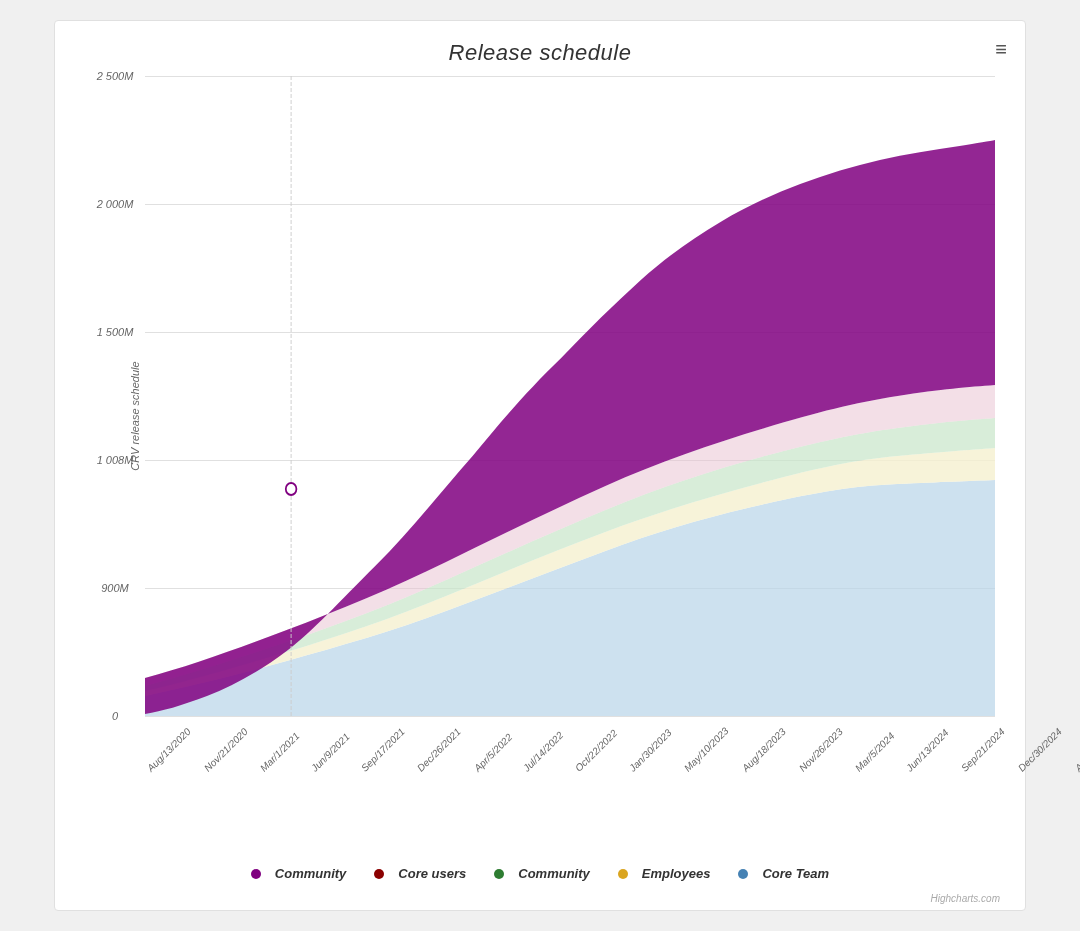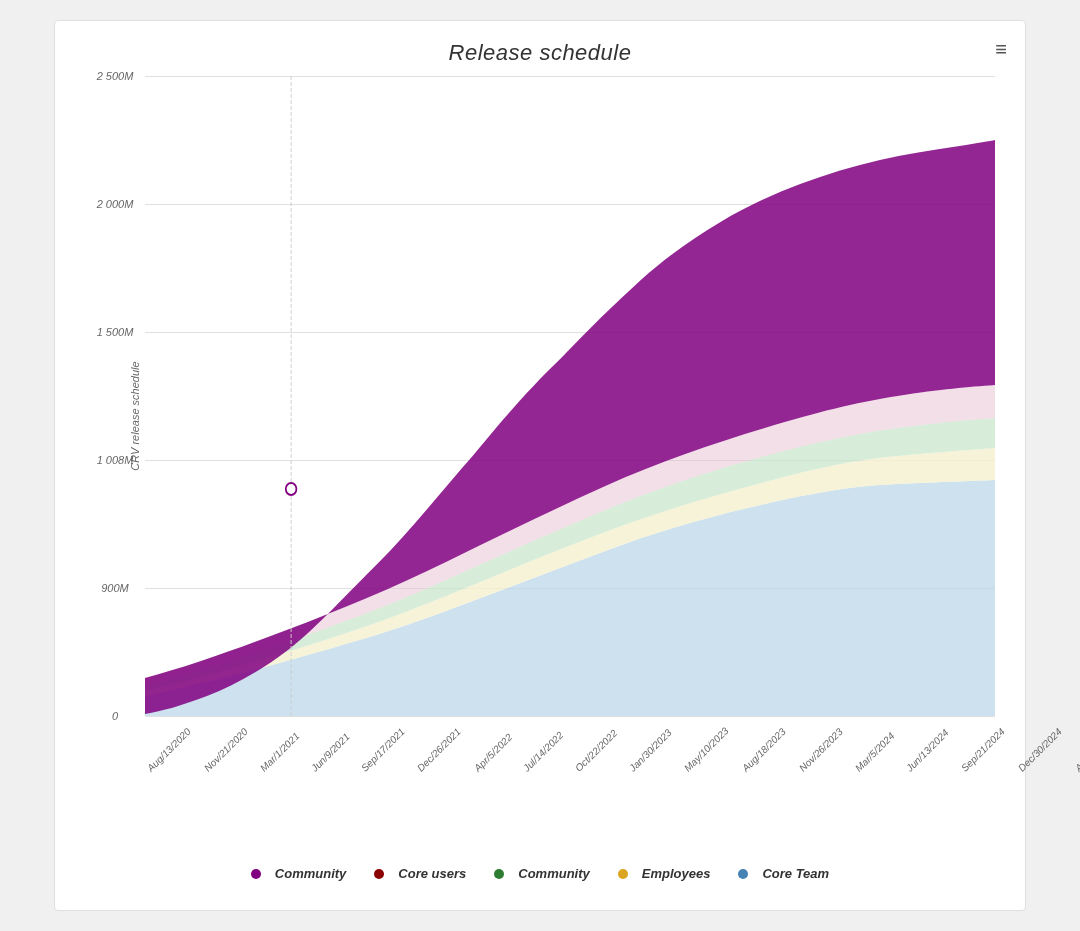--- a/index.html
+++ b/index.html
@@ -274,13 +274,14 @@
     <div class="legend-item">
       <span class="legend-dot" style="background:#DAA520;"></span>
       <span class="legend-label">Employees</span>
     </div>
     <div class="legend-item">
       <span class="legend-dot" style="background:#4682B4;"></span>
       <span class="legend-label">Core Team</span>
     </div>
   </div>
 
+  <div class="highcharts-credit">Highcharts.com</div>
 </div>
 
 </body></html>

